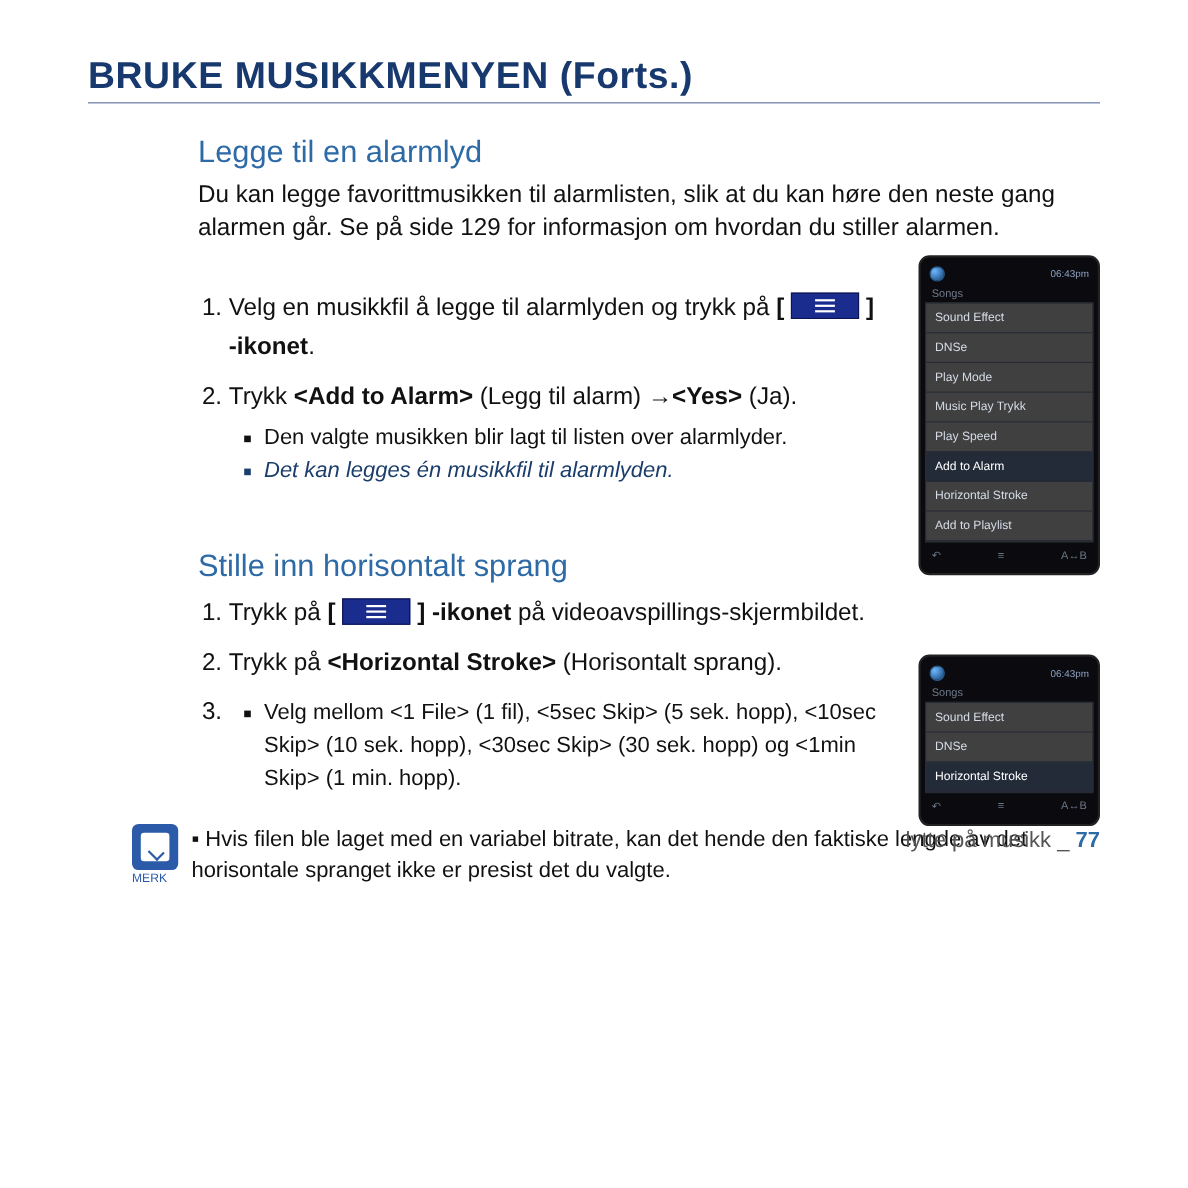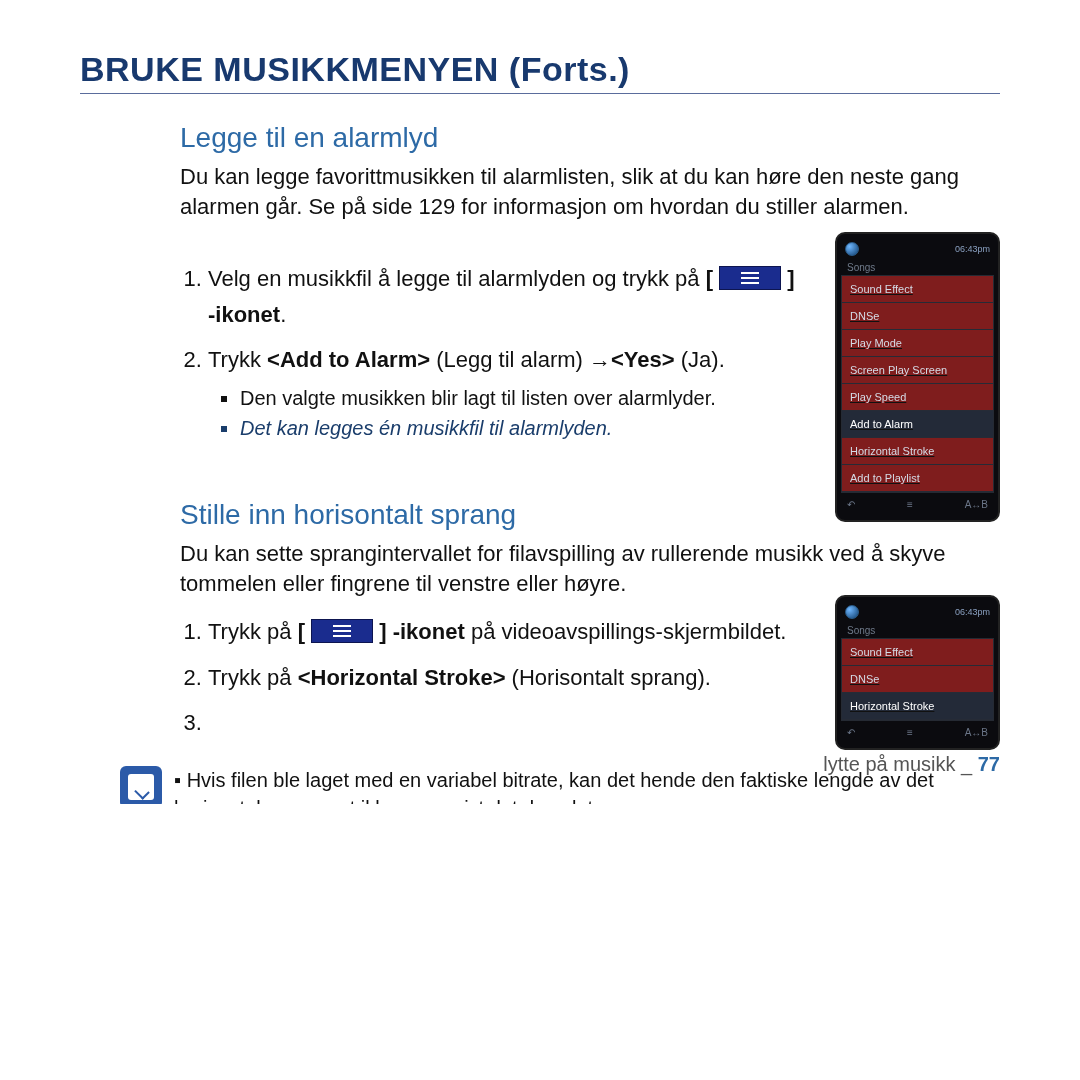--- a/index.html
+++ b/index.html
@@ -12,21 +12,21 @@
   ol.steps{list-style:decimal;font-size:22px;line-height:1.6;padding-left:28px;margin:0;}
   ol.steps>li{margin-bottom:10px;}
   ul.sub{list-style:square;font-size:20px;line-height:1.5;padding-left:32px;margin:6px 0 0 0;}
   .bold{font-weight:700;}
   .menu-icon{display:inline-block;width:60px;height:22px;background:#1a2c8e;vertical-align:-4px;border:1px solid #0d1550;position:relative;}
   .menu-icon::before{content:"";position:absolute;left:50%;top:50%;transform:translate(-50%,-50%);width:18px;height:2px;background:#fff;box-shadow:0 -5px 0 #fff,0 5px 0 #fff;}
   .device{position:absolute;right:0;width:165px;background:#0b0b0f;border-radius:10px;border:2px solid #222;padding:6px 4px 8px 4px;box-sizing:border-box;}
   .device .statusbar{display:flex;align-items:center;gap:20px;height:18px;color:#8aa0c0;font-size:9px;padding:0 4px;}
   .device .statusbar .sp{flex:1;}
   .device .screen-title{color:#6f7a8a;font-size:10px;padding:4px 6px 2px 6px;}
-  .device .menu-list{background:#7f1d1d;border:1px solid #252a33;text-decoration:underline;}
+  .device .menu-list{background:#404040;border:1px solid #252a33;}
   .device .menu-item{color:#d5dbe6;font-size:11px;padding:7px 8px;border-bottom:1px solid #262b36;}
   .device .menu-item.selected{background:#232a38;color:#fff;}
   .device .submenu{background:#0d0f14;}
   .device .submenu .sub-item{color:#c0c8d6;font-size:11px;padding:7px 8px 7px 22px;border-bottom:1px solid #20252f;}
   .device .submenu .sub-item.current{color:#e8f0ff;position:relative;padding-left:22px;}
   .device .submenu .sub-item.current::before{content:"✓";position:absolute;left:8px;color:#7fc27a;font-size:10px;}
   .device .softbar{display:flex;justify-content:space-between;align-items:center;color:#6b7688;font-size:10px;padding:6px 6px 2px 6px;}
   .dot{display:inline-block;width:12px;height:12px;border-radius:50%;background:radial-gradient(circle at 30% 30%,#6fb7ff,#0f3f6f);border:1px solid #2a5c8a;}
   .note-row{display:flex;align-items:flex-start;gap:12px;margin-top:26px;}
   .note-icon{width:42px;height:42px;border-radius:6px;background:#2b5aa8;position:relative;flex:none;}
@@ -54,21 +54,21 @@
     <div class="statusbar">
           <span class="dot"></span>
           <span class="sp"></span>
           <span>06:43pm</span>
         </div>
     <div class="screen-title">Songs</div>
     <div class="menu-list" id="dev1-list">
           <div class="menu-item">Sound Effect</div>
           <div class="menu-item">DNSe</div>
           <div class="menu-item">Play Mode</div>
-          <div class="menu-item">Screen Play Screen</div>
+          <div class="menu-item">Music Play Trykk</div>
           <div class="menu-item">Play Speed</div>
           <div class="menu-item selected">Add to Alarm</div>
           <div class="menu-item">Horizontal Stroke</div>
           <div class="menu-item">Add to Playlist</div>
         </div>
     <div class="softbar">
           <span>↶</span>
           <span>≡</span>
           <span>A↔B</span>
         </div>
@@ -88,21 +88,20 @@
           <li>Den valgte musikken blir lagt til listen over alarmlyder.</li>
           <li style="color:#1a3d6b;font-style:italic;">Det kan legges én musikkfil til alarmlyden.</li>
         </ul>
       </li>
     </ol>
   </div>
 </div>
 
 <div class="section">
   <h2 class="section-title">Stille inn horisontalt sprang</h2>
-  <p class="lead">Du kan sette sprangintervallet for filavspilling av rullerende musikk ved å skyve tommelen eller fingrene til venstre eller høyre.</p>
 
   <div class="device" style="top:96px;">
     <div class="statusbar">
           <span class="dot"></span>
           <span class="sp"></span>
           <span>06:43pm</span>
         </div>
     <div class="screen-title">Songs</div>
     <div class="menu-list" id="dev2-list">
           <div class="menu-item">Sound Effect</div>
@@ -121,20 +120,23 @@
       <li>
         <span>Trykk på </span>
         <span class="bold">[</span>
         <span class="menu-icon"></span>
         <span class="bold">] -ikonet</span><span> på videoavspillings-skjermbildet.</span>
       </li>
       <li>
         <span>Trykk på </span><span class="bold">&lt;Horizontal Stroke&gt;</span><span> (Horisontalt sprang).</span>
       </li>
       <li>
+        <ul class="sub">
+          <li>Velg mellom &lt;1 File&gt; (1 fil), &lt;5sec Skip&gt; (5 sek. hopp), &lt;10sec Skip&gt; (10 sek. hopp), &lt;30sec Skip&gt; (30 sek. hopp) og &lt;1min Skip&gt; (1 min. hopp).</li>
+        </ul>
       </li>
     </ol>
   </div>
 
   <div class="note-row" style="margin-left:-60px;">
     <div>
       <div class="note-icon"></div>
       <div class="note-label">MERK</div>
     </div>
     <div class="note-text">▪ <span>Hvis filen ble laget med en variabel bitrate, kan det hende den faktiske lengde av det horisontale spranget ikke er presist det du valgte.</span></div>

